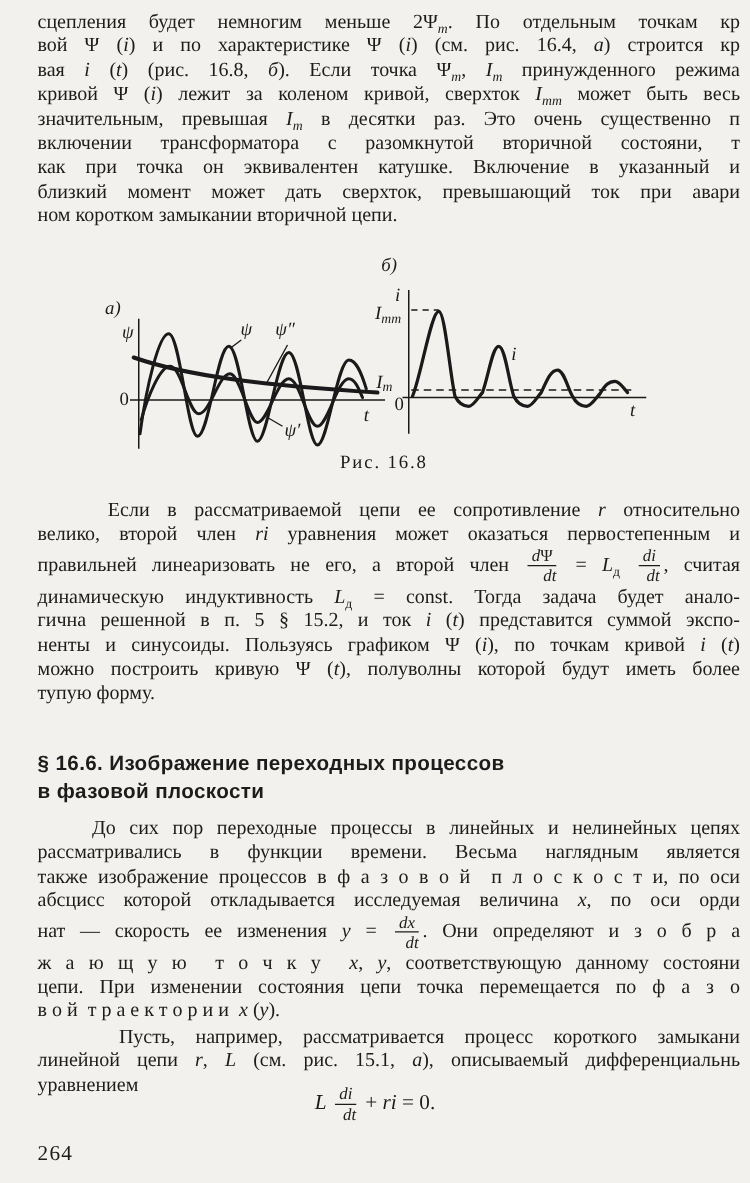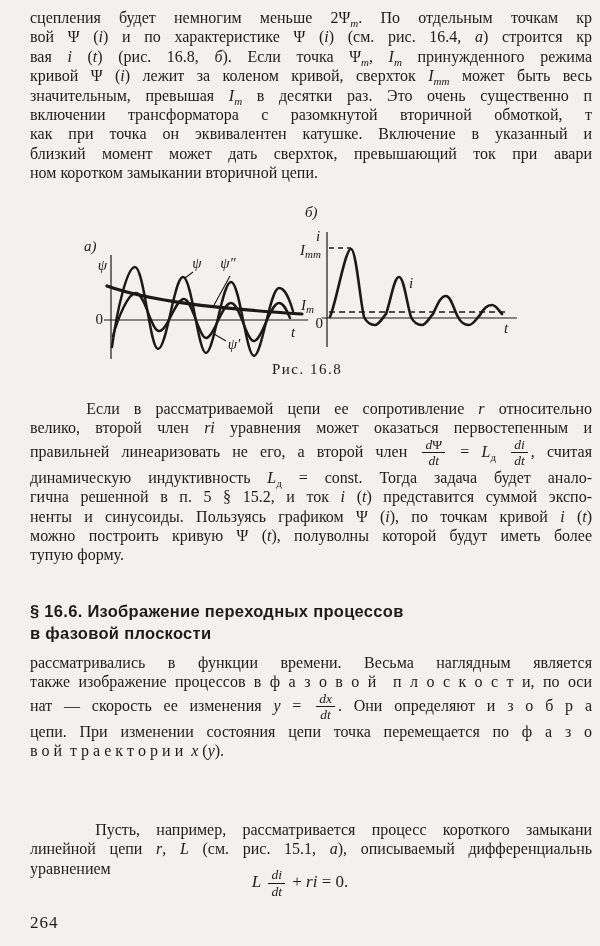--- a/index.html
+++ b/index.html
@@ -12,21 +12,21 @@
   .block{position:absolute;left:30px;right:8px;}
   .line{
     font-size:16px;line-height:19.4px;
     text-align:justify;text-align-last:justify;
     min-height:19.4px;
   }
   .line.last{text-align-last:left;}
   .line i{font-style:italic;}
   sub{font-size:11px;line-height:0;}
   .frac{
-    display:inline-flex;flex-direction:column;align-items:center;
+    display:inline-flex;flex-direction:column;align-items:flex-end;
     vertical-align:middle;line-height:1;font-size:13.5px;margin:0 3px;
   }
   .frac .num{border-bottom:1px solid #1c1c1c;padding:0 3px 1px;}
   .frac .den{padding-top:1px;}
   .heading{
     position:absolute;left:30px;right:8px;
     font-family:"Liberation Sans","DejaVu Sans",sans-serif;
     font-weight:bold;font-size:16.5px;line-height:22px;letter-spacing:0.3px;
   }
   .equation{
@@ -39,21 +39,21 @@
 </style>
 </head>
 <body>
 
 <div class="block" style="top:8px">
     <div class="line">сцепления будет немногим меньше 2Ψ<sub><i>m</i></sub>. По отдельным точкам кр</div>
     <div class="line">вой Ψ (<i>i</i>) и по характеристике Ψ (<i>i</i>) (см. рис. 16.4, <i>а</i>) строится кр</div>
     <div class="line">вая <i>i</i> (<i>t</i>) (рис. 16.8, <i>б</i>). Если точка Ψ<sub><i>m</i></sub>, <i>I</i><sub><i>m</i></sub> принужденного режима</div>
     <div class="line">кривой Ψ (<i>i</i>) лежит за коленом кривой, сверхток <i>I</i><sub><i>mm</i></sub> может быть весь</div>
     <div class="line">значительным, превышая <i>I</i><sub><i>m</i></sub> в десятки раз. Это очень существенно п</div>
-    <div class="line">включении трансформатора с разомкнутой вторичной обмоткой, т</div>
+    <div class="line">включении трансформатора с разомкнутой вторичной состояни, т</div>
     <div class="line">как при точка он эквивалентен катушке. Включение в указанный и</div>
     <div class="line">близкий момент может дать сверхток, превышающий ток при авари</div>
     <div class="line last">ном коротком замыкании вторичной цепи.</div>
   </div>
 
 <svg class="figure-svg" width="600" height="192" viewBox="0 198 600 192">
 
   <text x="84" y="251" font-style="italic">а)</text>
   <path d="M111 255 V359" stroke="#1a1a1a" stroke-width="1.2" fill="none"></path>
   <path d="M104 320 H308" stroke="#1a1a1a" stroke-width="1.2" fill="none"></path>
@@ -102,26 +102,29 @@
     <div class="line">можно построить кривую Ψ (<i>t</i>), полуволны которой будут иметь более</div>
     <div class="line last">тупую форму.</div>
   </div>
 
 <div class="heading" style="top:600px">
   <div>§ 16.6. Изображение переходных процессов</div>
   <div>в фазовой плоскости</div>
 </div>
 
 <div class="block" style="top:653px">
+    <div class="line">&nbsp;&nbsp;&nbsp;&nbsp;До сих пор переходные процессы в линейных и нелинейных цепях</div>
     <div class="line">рассматривались в функции времени. Весьма наглядным является</div>
     <div class="line">также изображение процессов в ф а з о в о й&nbsp; п л о с к о с т и, по оси</div>
+    <div class="line">абсцисс которой откладывается исследуемая величина <i>x</i>, по оси орди</div>
     <div class="line">нат — скорость ее изменения <i>y</i> = <span class="frac">
         <span class="num"><i>dx</i></span>
         <span class="den"><i>dt</i></span>
       </span>. Они определяют и з о б р а</div>
+    <div class="line">ж а ю щ у ю&nbsp; т о ч к у&nbsp; <i>x</i>, <i>y</i>, соответствующую данному состояни</div>
     <div class="line">цепи. При изменении состояния цепи точка перемещается по ф а з о</div>
     <div class="line last">в о й&nbsp; т р а е к т о р и и&nbsp; <i>x</i> (<i>y</i>).</div>
   </div>
 
 <div class="block" style="top:820px">
     <div class="line">&nbsp;&nbsp;&nbsp;&nbsp;Пусть, например, рассматривается процесс короткого замыкани</div>
     <div class="line">линейной цепи <i>r</i>, <i>L</i> (см. рис. 15.1, <i>а</i>), описываемый дифференциальнь</div>
     <div class="line last">уравнением</div>
   </div>
 

